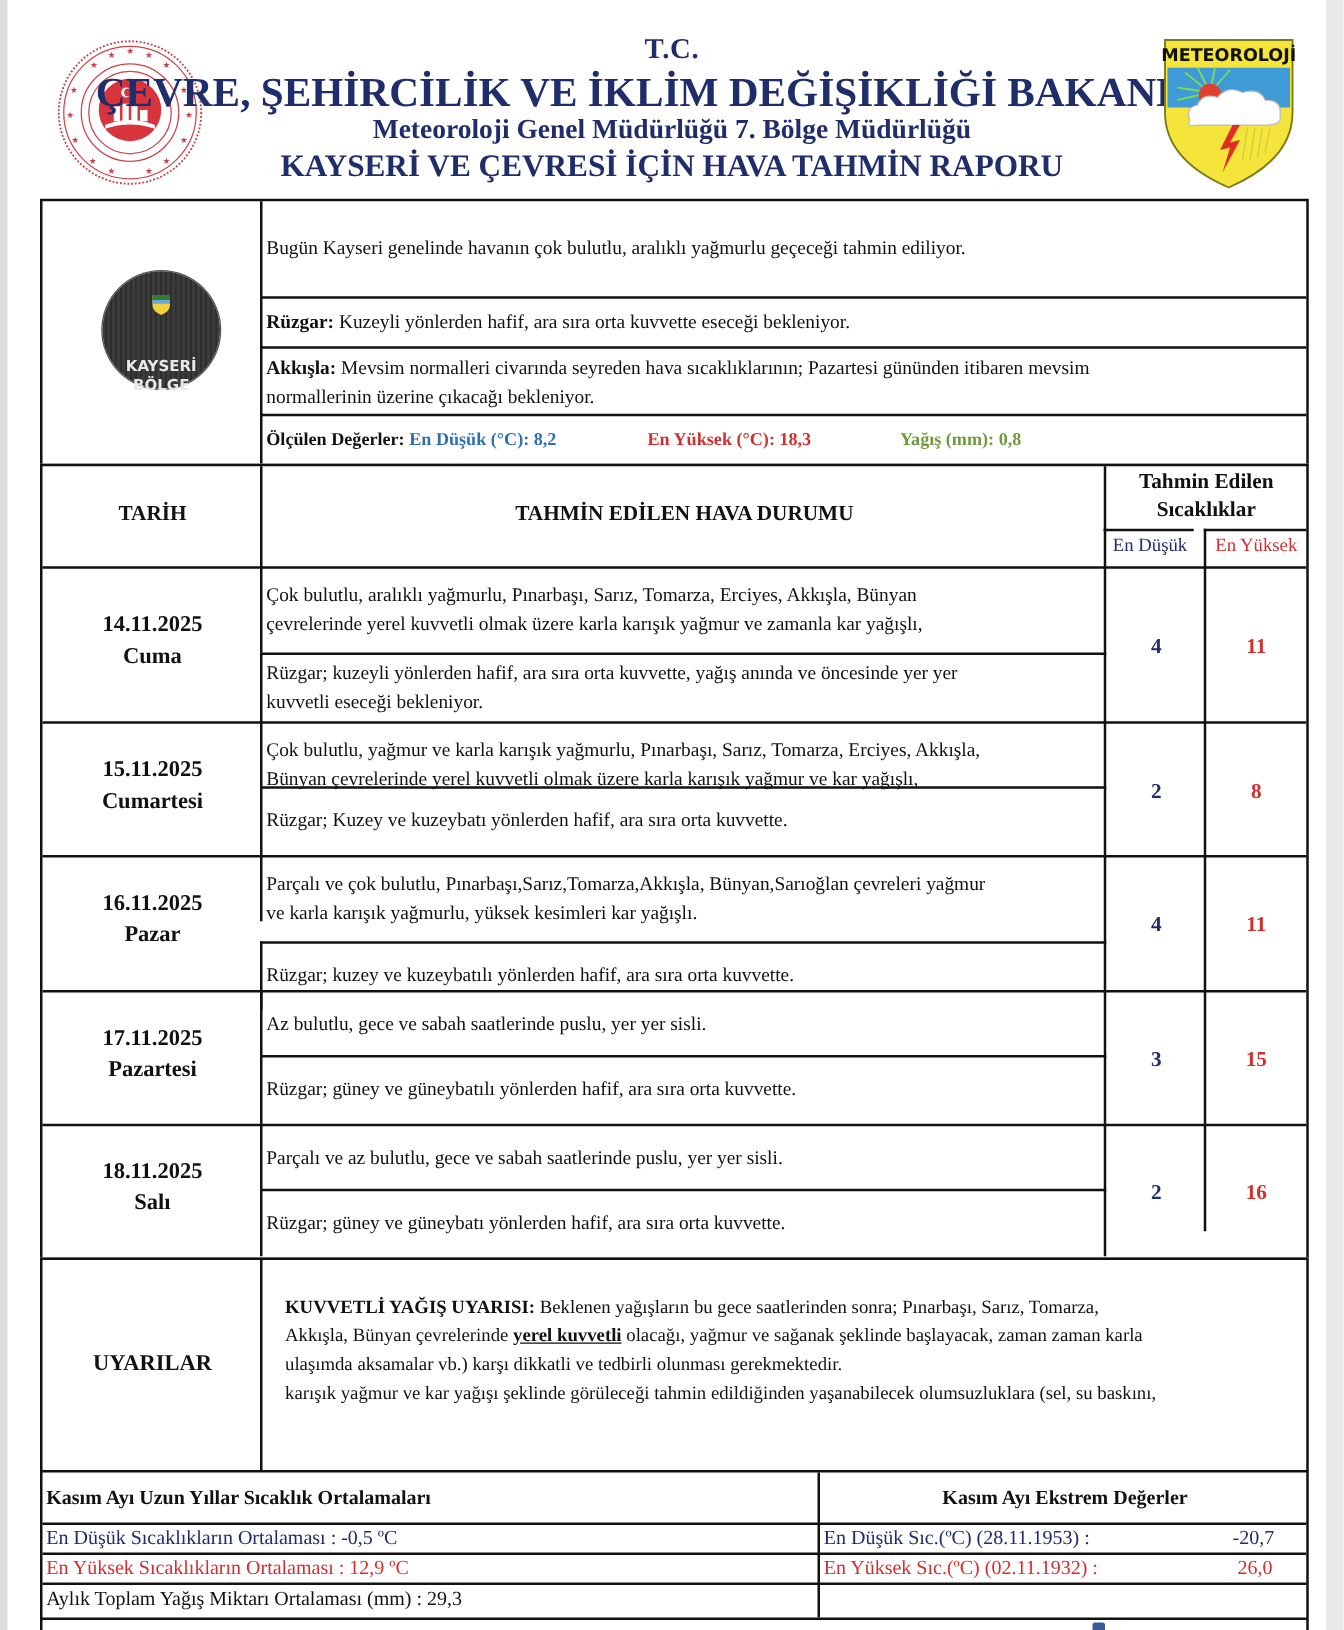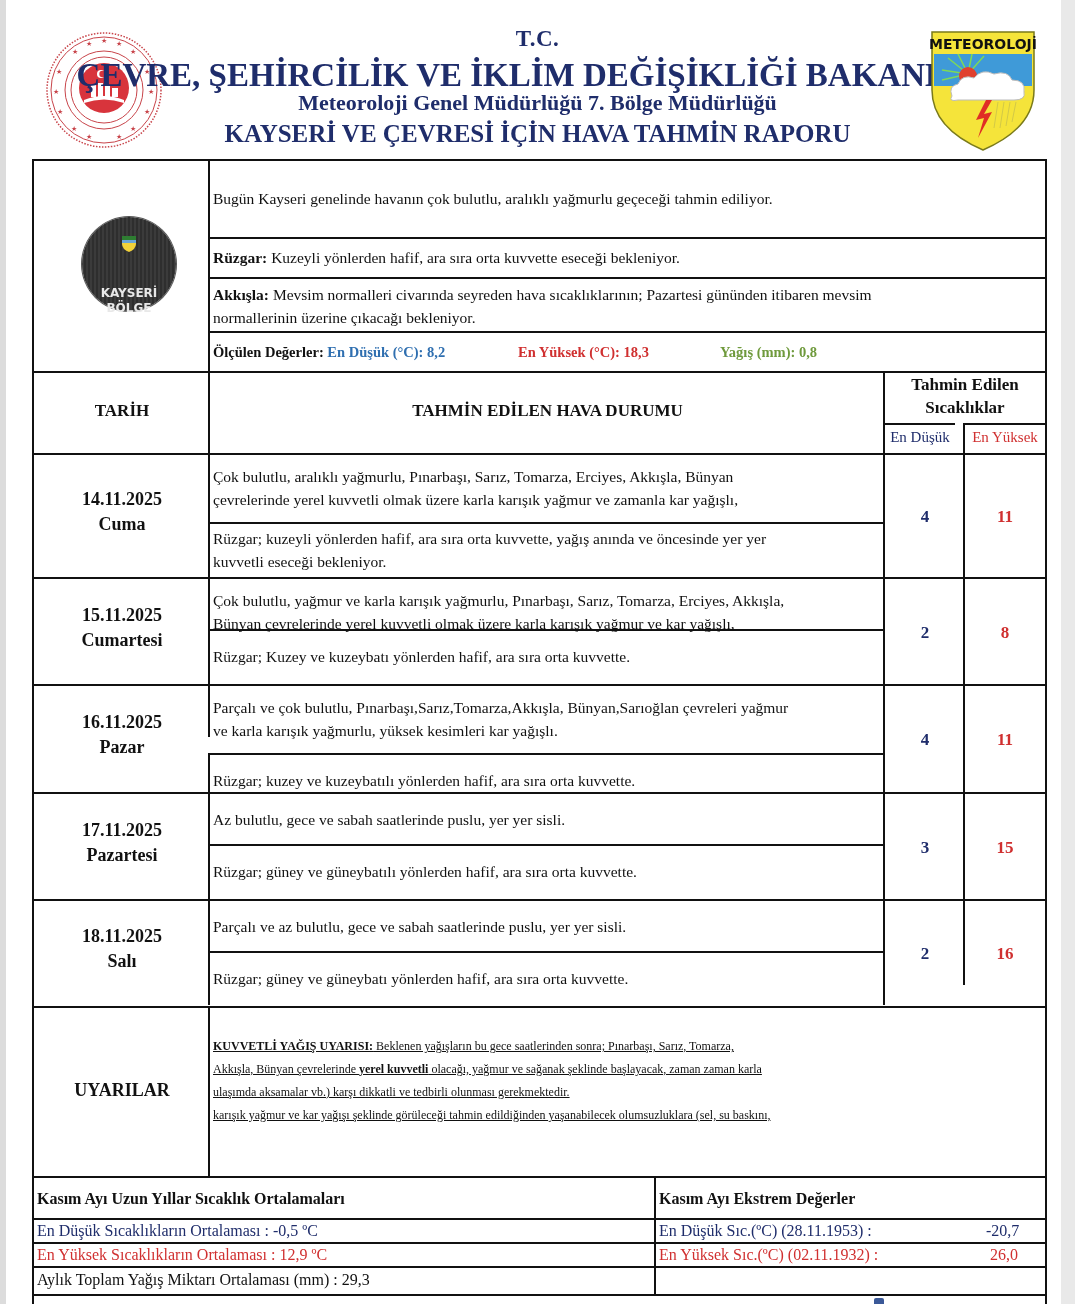--- a/index.html
+++ b/index.html
@@ -50,21 +50,21 @@
   .c-navy { color:#1f2d6b; }
 
   
   .forecast { left:32px; top:371px; width:1015px; height:637px; }
   .th { font-weight:bold; font-size:17px; text-align:center; }
   .date-cell { text-align:center; font-weight:bold; font-size:18px; line-height:25px; }
   .num { text-align:center; font-weight:bold; font-size:17px; }
 
   
   .warn { left:32px; top:1006px; width:1015px; height:172px; }
-  .warn-text { font-size:12px; line-height:23px; padding-left:3px;text-decoration:underline; }
+  .warn-text { font-size:15px; line-height:23px; padding-left:18px; }
   .warn-text u { font-weight:bold; }
 
   
   .stats { left:32px; top:1176px; width:1015px; height:120px; }
   .stat-text { font-size:16px; padding-left:3px; white-space:nowrap; }
 
   .bottom-line { position:absolute; left:32px; top:1296px; width:1015px; height:8px; border-left:2px solid #111; border-right:2px solid #111; box-sizing:border-box; }
   .fb-icon { position:absolute; left:874px; top:1298px; width:10px; height:10px; background:#3b5998; border-radius:2px; }
 </style>
 </head>
@@ -261,21 +261,21 @@
   <div class="cell bl warn-text" style="left:174px;top:0;width:837px;height:168px;padding-top:27px;">
     <div><span class="bold">KUVVETLİ YAĞIŞ UYARISI:</span><span> Beklenen yağışların bu gece saatlerinden sonra; Pınarbaşı, Sarız, Tomarza,</span></div>
     <div><span>Akkışla, Bünyan çevrelerinde </span><u>yerel kuvvetli</u><span> olacağı, yağmur ve sağanak şeklinde başlayacak, zaman zaman karla</span></div>
     <div>ulaşımda aksamalar vb.) karşı dikkatli ve tedbirli olunması gerekmektedir.</div>
     <div>karışık yağmur ve kar yağışı şeklinde görüleceği tahmin edildiğinden yaşanabilecek olumsuzluklara (sel, su baskını,</div>
   </div>
 </div>
 
 <div class="grid stats">
   <div class="cell bold stat-text" style="left:0;top:0;width:622px;height:40px;padding-top:12px;font-size:16px;">Kasım Ayı Uzun Yıllar Sıcaklık Ortalamaları</div>
-  <div class="cell bl bold stat-text" style="left:620px;top:0;width:391px;height:40px;padding-top:12px;font-size:16px;">Kasım Ayı Ekstrem Değerler</div>
+  <div class="cell bl bold stat-text" style="left:620px;top:0;width:391px;height:40px;padding-top:12px;font-size:16px;text-align:center;">Kasım Ayı Ekstrem Değerler</div>
 
   <div class="cell bt stat-text c-navy" style="left:0;top:40px;width:622px;height:24px;padding-top:2px;">En Düşük Sıcaklıkların Ortalaması : -0,5 ºC</div>
   <div class="cell bl bt stat-text c-navy" style="left:620px;top:40px;width:391px;height:24px;padding-top:2px;">
     <span>En Düşük Sıc.(ºC) (28.11.1953) :</span>
     <span style="position:absolute;left:330px;">-20,7</span>
   </div>
 
   <div class="cell bt stat-text c-red" style="left:0;top:64px;width:622px;height:24px;padding-top:2px;">En Yüksek Sıcaklıkların Ortalaması : 12,9 ºC</div>
   <div class="cell bl bt stat-text c-red" style="left:620px;top:64px;width:391px;height:24px;padding-top:2px;">
     <span>En Yüksek Sıc.(ºC) (02.11.1932) :</span>

